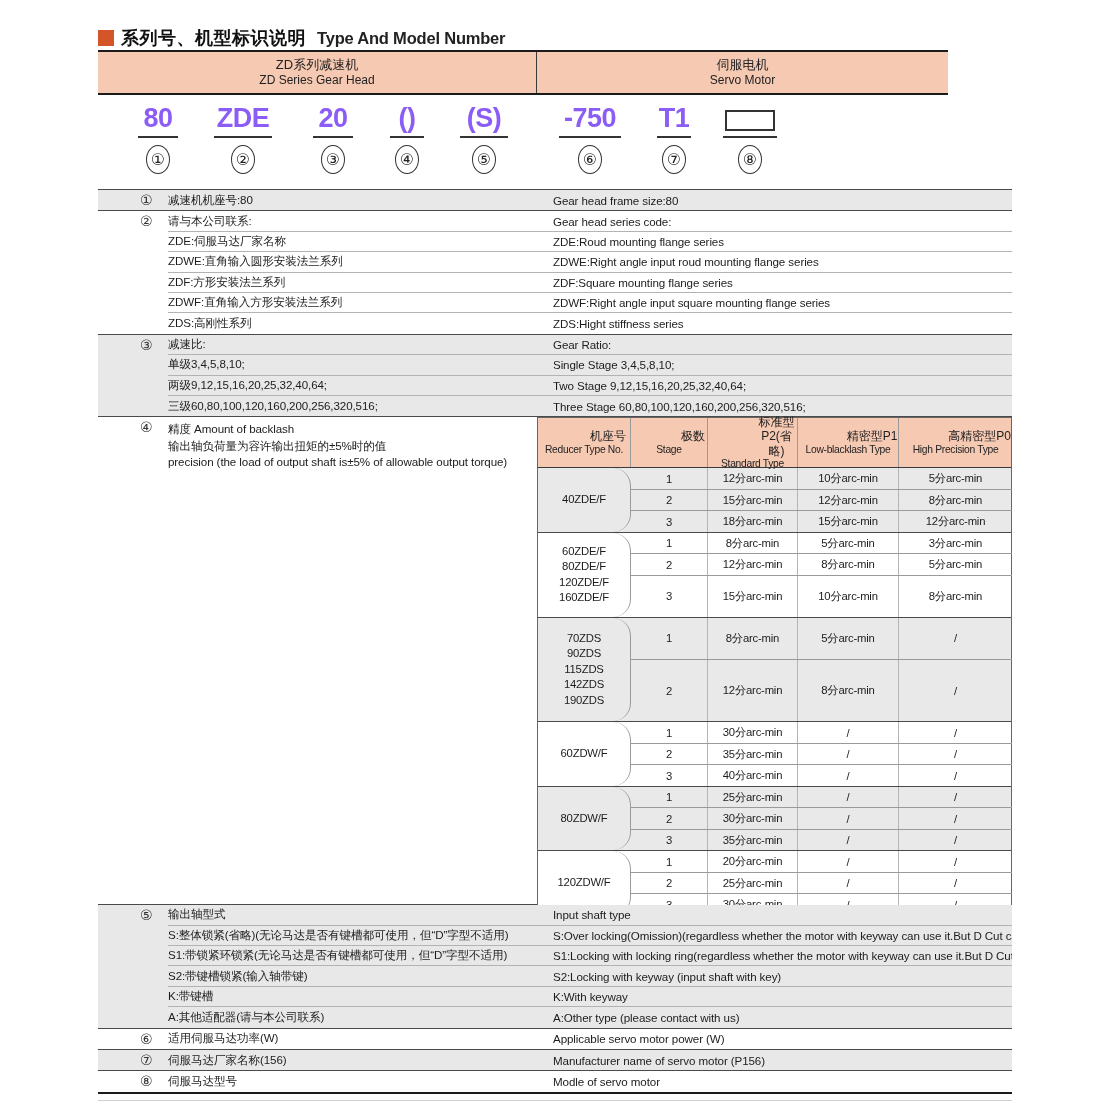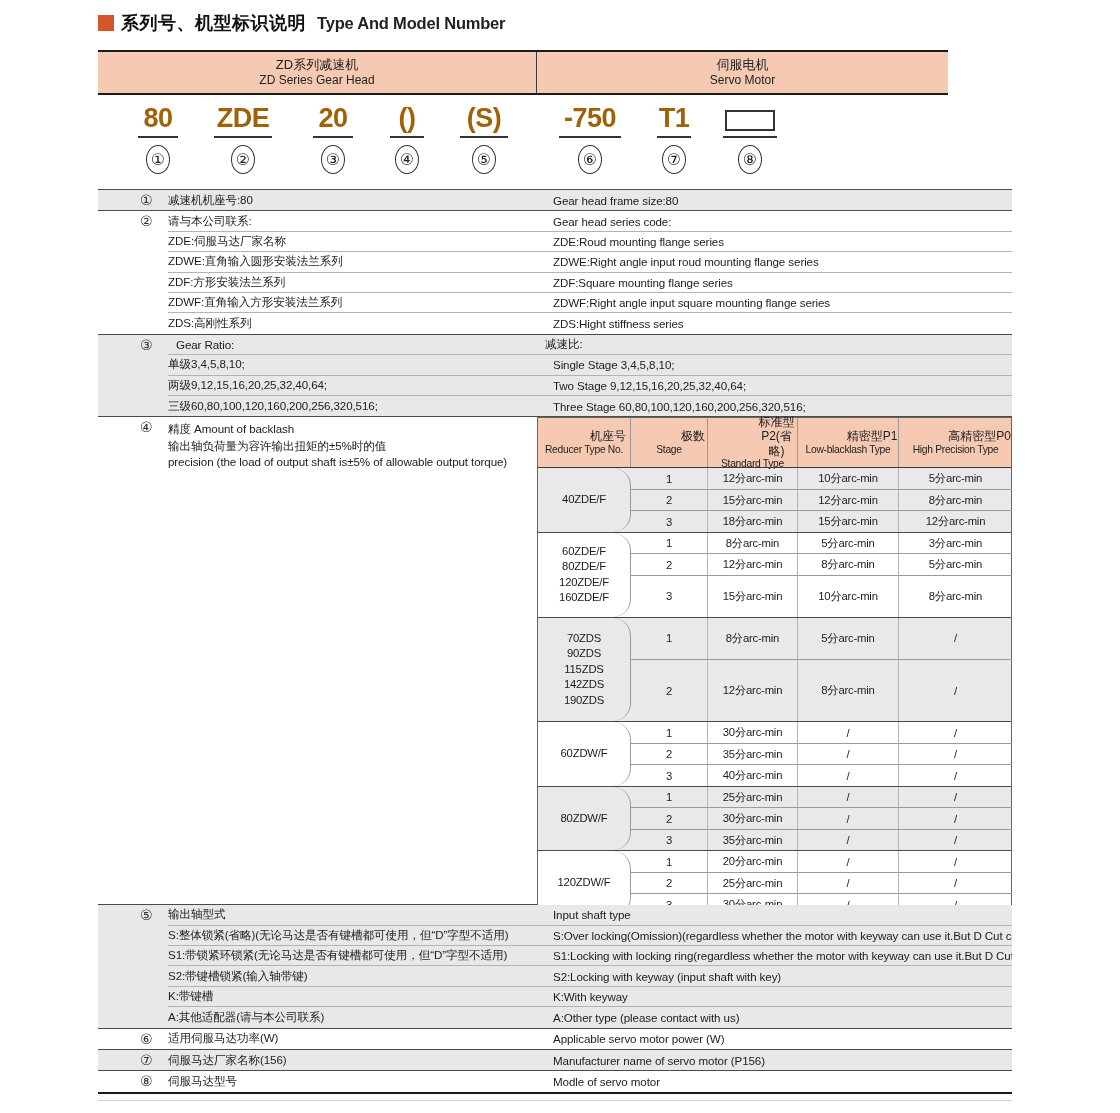--- a/index.html
+++ b/index.html
@@ -1,36 +1,36 @@
 <!DOCTYPE html>
 <html><head>
 <meta charset="utf-8">
 <style>
   html,body{margin:0;padding:0;background:#ffffff;}
   body{width:1120px;height:1113px;position:relative;font-family:"Liberation Sans","DejaVu Sans",sans-serif;color:#1c1c1c;-webkit-font-smoothing:antialiased;}
   .page{position:absolute;left:0;top:0;width:1120px;height:1113px;overflow:hidden;}
 
   
-  .titlebar{position:absolute;left:98px;top:11px;display:flex;align-items:center;gap:7px;}
+  .titlebar{position:absolute;left:98px;top:26px;display:flex;align-items:center;gap:7px;}
   .sq{width:16px;height:16px;background:#d4552a;display:inline-block;}
   .t-zh{font-size:18px;font-weight:bold;letter-spacing:.5px;color:#111;}
   .t-en{font-size:16.5px;font-weight:bold;color:#222;margin-left:4px;letter-spacing:-.2px;}
 
   
   .hdr{position:absolute;left:98px;top:50px;width:850px;height:45px;display:flex;background:#f6c9b3;border-top:2px solid #1b1b1b;border-bottom:2px solid #1b1b1b;box-sizing:border-box;}
   .hdr-cell{display:flex;flex-direction:column;align-items:center;justify-content:center;line-height:1.25;}
   .hdr-left{width:439px;border-right:1.5px solid #3a3a3a;box-sizing:border-box;}
   .hdr-right{flex:1;}
   .hdr-zh{font-size:13px;color:#222;}
   .hdr-en{font-size:12px;color:#222;}
 
   
   .mrow{position:absolute;left:98px;top:95px;width:914px;height:93px;}
   .mseg{position:absolute;top:6px;transform:translateX(-50%);display:flex;flex-direction:column;align-items:center;}
-  .mcode{font-size:27px;font-weight:bold;letter-spacing:-.5px;color:#a16207;white-space:nowrap;height:34px;display:flex;align-items:center;}
+  .mcode{font-size:27px;font-weight:bold;letter-spacing:-.5px;color:#8b5cf6;white-space:nowrap;height:34px;display:flex;align-items:center;}
   .mline{height:0;border-bottom:2px solid #333;margin-top:1px;}
   .mcirc{margin-top:7px;width:24px;height:29px;border:1.8px solid #333;border-radius:50%;display:flex;align-items:center;justify-content:center;font-size:16px;color:#222;box-sizing:border-box;}
   .mbox{width:50px;height:21px;border:2px solid #333;box-sizing:border-box;margin-top:9px;margin-bottom:4px;}
 
   
   .secs{position:absolute;left:98px;top:189px;width:914px;border-top:1.4px solid #4a4a4a;border-bottom:2.2px solid #1b1b1b;}
   .sec{position:relative;border-bottom:1.4px solid #4a4a4a;}
   .sec:last-child{border-bottom:none;}
   .sec.shaded{background:#e8e8e8;}
   .sec-num{position:absolute;left:42px;top:2px;font-size:14px;color:#333;}
@@ -159,22 +159,22 @@
           <div class="cell en">ZDWF:Right angle input square mounting flange series</div>
         </div>
         <div class="srow">
           <div class="cell zh">ZDS:高刚性系列</div>
           <div class="cell en">ZDS:Hight stiffness series</div>
         </div>
       </div>
       <div class="sec shaded">
         <span class="sec-num">③</span>
         <div class="srow">
+          <div class="cell zh">减速比:</div>
           <div class="cell en">Gear Ratio:</div>
-          <div class="cell zh">减速比:</div>
         </div>
         <div class="srow">
           <div class="cell zh">单级3,4,5,8,10;</div>
           <div class="cell en">Single Stage 3,4,5,8,10;</div>
         </div>
         <div class="srow">
           <div class="cell zh">两级9,12,15,16,20,25,32,40,64;</div>
           <div class="cell en">Two Stage 9,12,15,16,20,25,32,40,64;</div>
         </div>
         <div class="srow">

